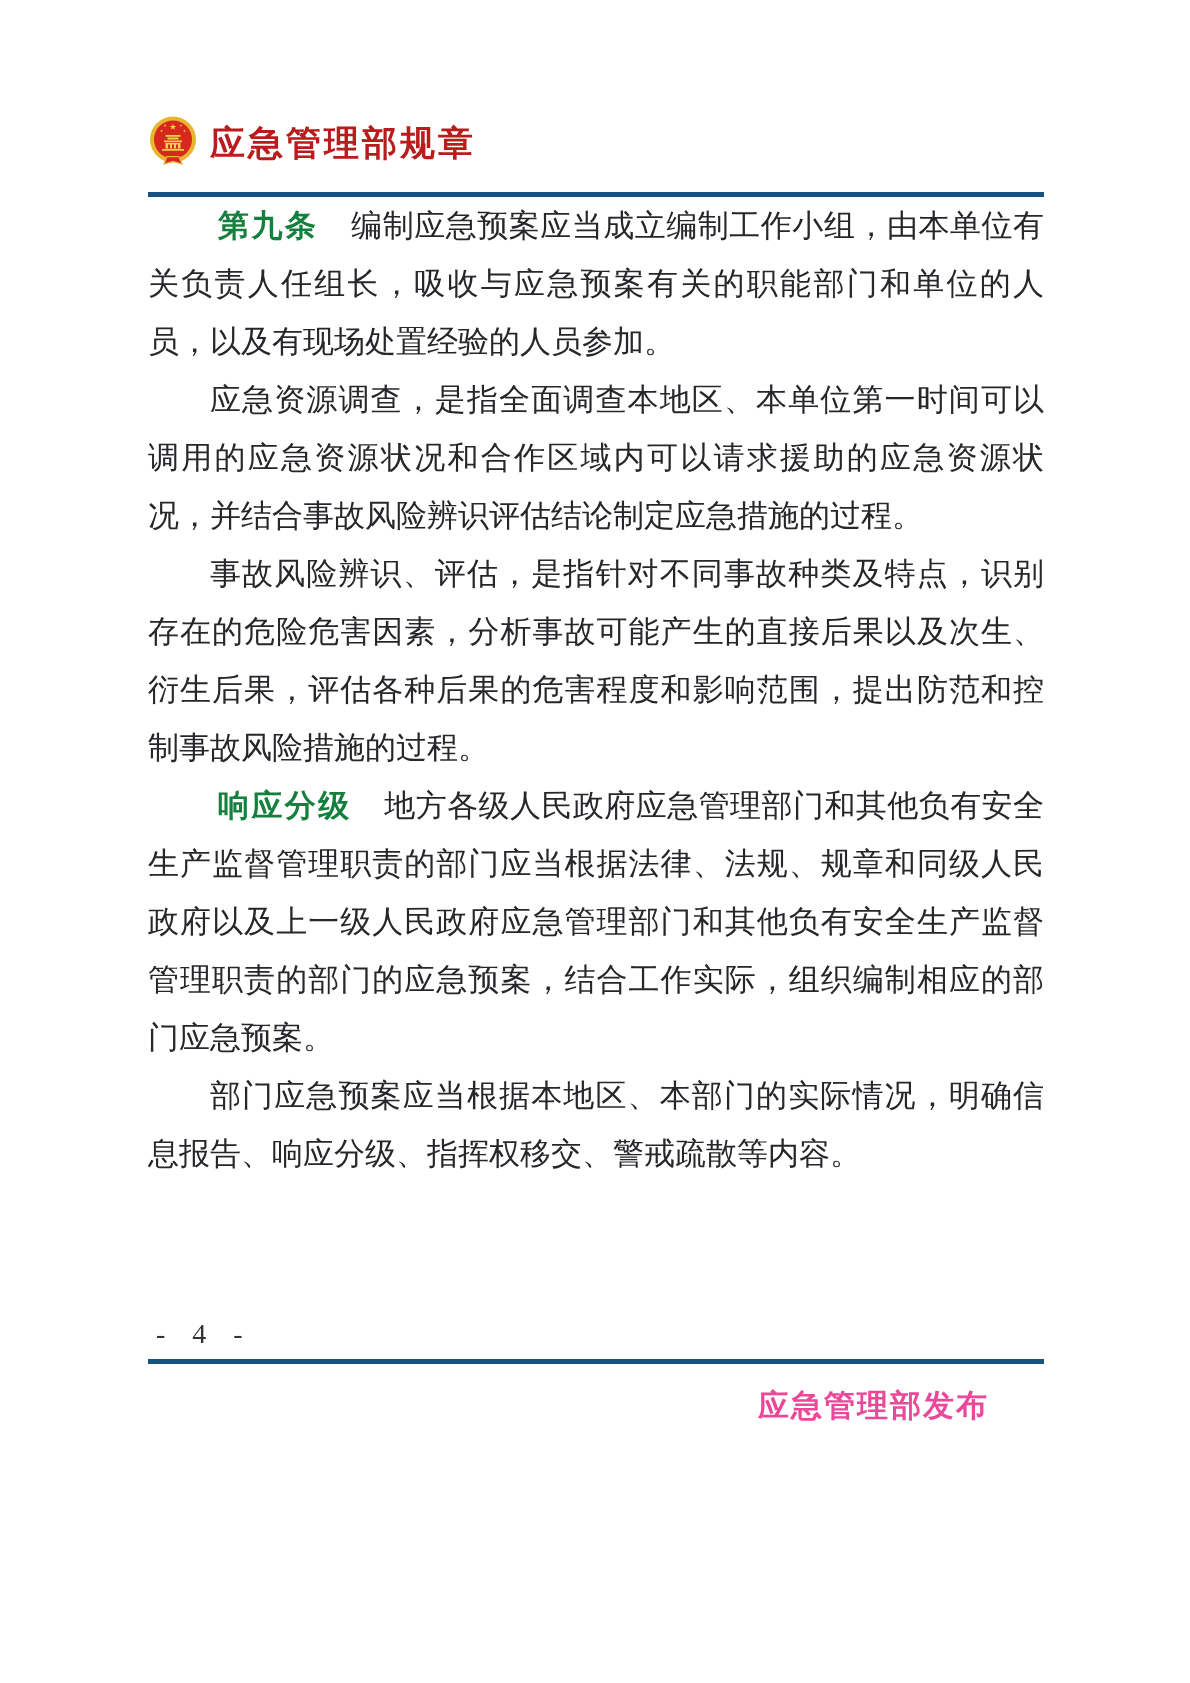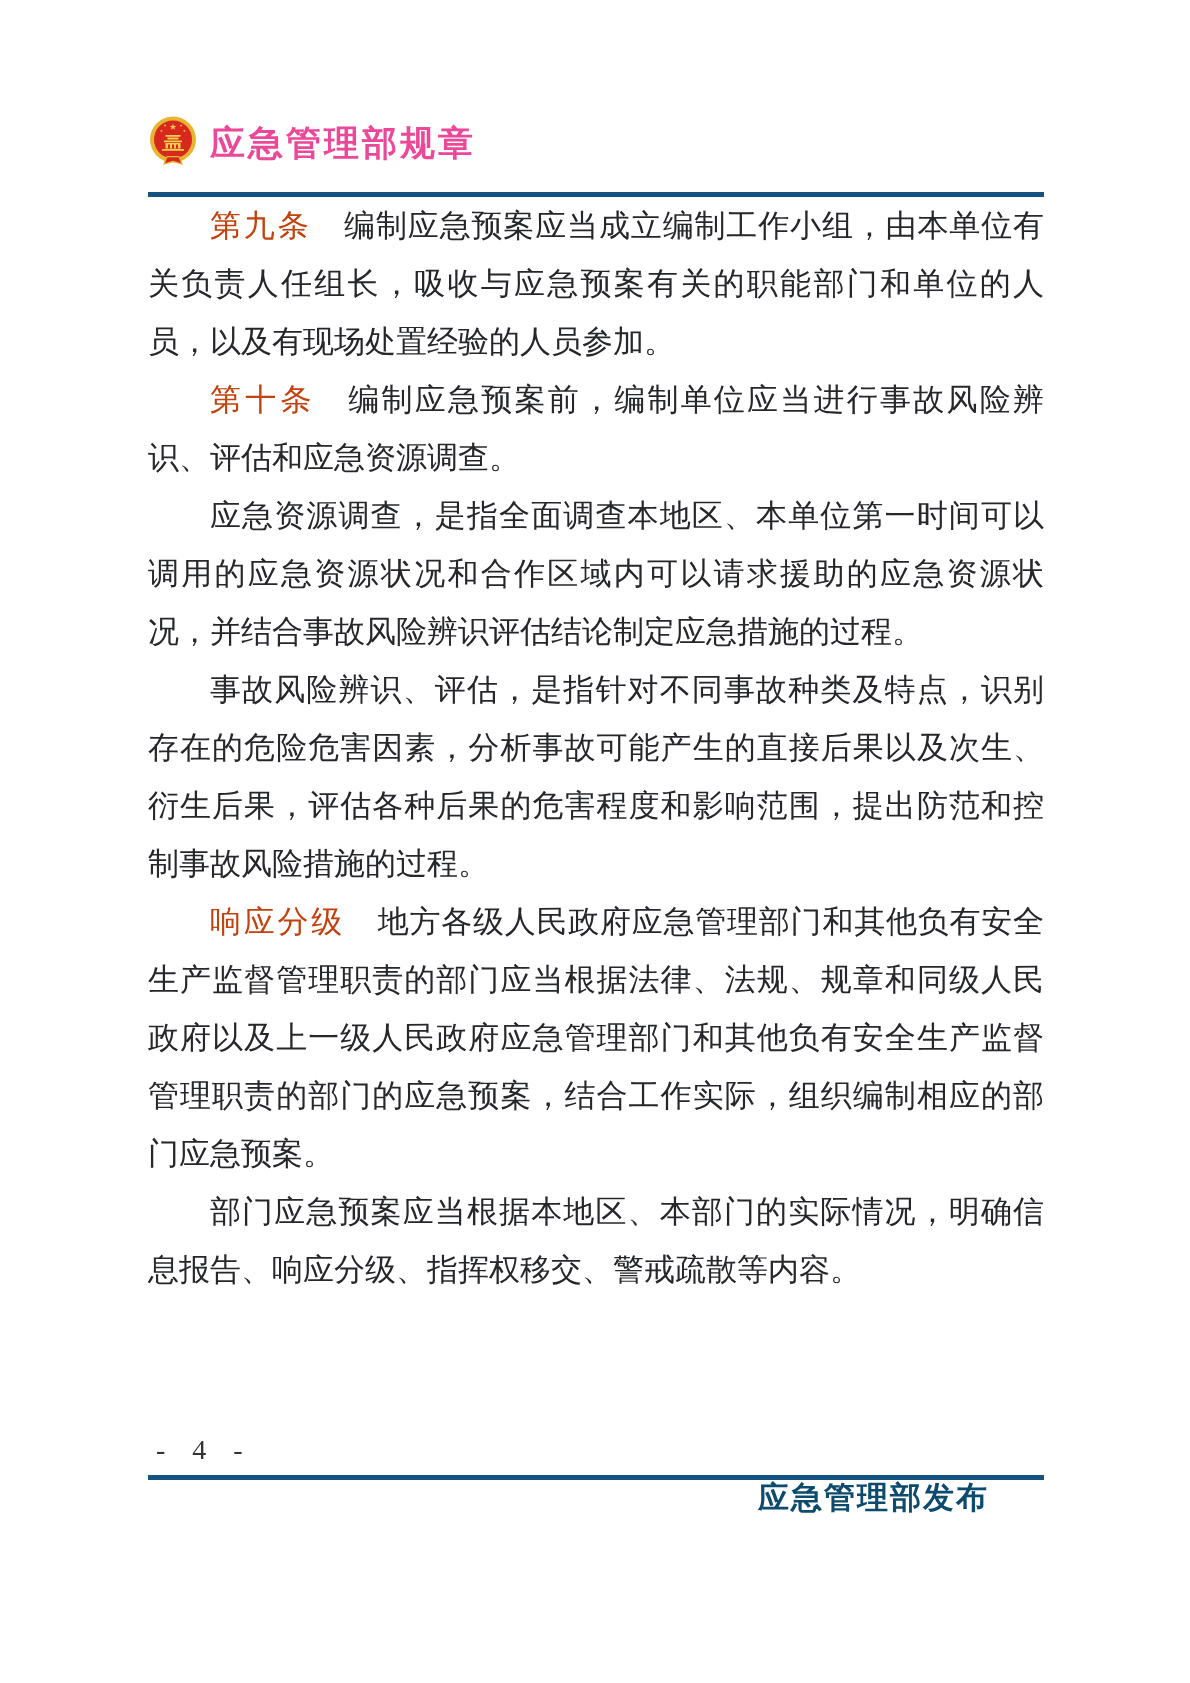--- a/index.html
+++ b/index.html
@@ -32,21 +32,21 @@
   }
   .emblem {
     width: 50px;
     height: 56px;
     flex: 0 0 auto;
     margin-right: 12px;
   }
   .doc-title {
     font-size: 35px;
     font-weight: bold;
-    color: #ec4899;
+    color: #b91c1c;
     letter-spacing: 3px;
     line-height: 1;
     white-space: nowrap;
     font-family: "Liberation Serif", serif;
   }
   .header-rule {
     margin-top: 20px;
     height: 5px;
     background: #14537f;
     width: 896px;
@@ -57,48 +57,50 @@
     color: #26272a;
     font-size: 31px;
     line-height: 58px;
     text-align: justify;
   }
   .doc-body p {
     margin: 0;
     text-indent: 2em;
   }
   .art-label {
-    font-weight: normal;
-    color: #c2410c;
+    font-weight: bold;
+    color: #15803d;
     font-family: "Liberation Sans", sans-serif;
     margin-right: 1.05em;
     letter-spacing: 2px;
+    margin-left: 8px;
   }
   
   .page-number {
     margin-top: 136px;
     padding-left: 8px;
     font-size: 28px;
     color: #333333;
     letter-spacing: 10px;
     line-height: 30px;
     font-family: "Liberation Serif", serif;
   }
   .footer-rule {
     margin-top: 10px;
     height: 5px;
     background: #14537f;
     width: 896px;
   }
   .publisher {
+    margin-top: 24px;
     text-align: right;
     padding-right: 55px;
     font-size: 31px;
     font-weight: bold;
-    color: #0c4a6e;
+    color: #ec4899;
     letter-spacing: 2px;
     line-height: 36px;
     font-family: "Liberation Serif", serif;
   }
 </style>
 </head>
 <body>
 
 <div class="page">
   <div class="content">
@@ -128,21 +130,20 @@
         <rect x="28" y="67" width="44" height="3.5" fill="#f5ce4e"></rect>
 
         <path d="M38,82 L62,82 L68,97 L50,92 L32,97 Z" fill="#d7281e" stroke="#e9b531" stroke-width="2.5"></path>
       </svg>
       <div class="doc-title">应急管理部规章</div>
     </div>
     <div class="header-rule"></div>
 
     <div class="doc-body">
       <p><span class="art-label">第九条</span><span>编制应急预案应当成立编制工作小组，由本单位有关负责人任组长，吸收与应急预案有关的职能部门和单位的人员，以及有现场处置经验的人员参加。</span></p>
-      <p><span class="art-label">第十条</span><span>编制应急预案前，编制单位应当进行事故风险辨识、评估和应急资源调查。</span></p>
       <p><span>应急资源调查，是指全面调查本地区、本单位第一时间可以调用的应急资源状况和合作区域内可以请求援助的应急资源状况，并结合事故风险辨识评估结论制定应急措施的过程。</span></p>
       <p><span>事故风险辨识、评估，是指针对不同事故种类及特点，识别存在的危险危害因素，分析事故可能产生的直接后果以及次生、衍生后果，评估各种后果的危害程度和影响范围，提出防范和控制事故风险措施的过程。</span></p>
       <p><span class="art-label">响应分级</span><span>地方各级人民政府应急管理部门和其他负有安全生产监督管理职责的部门应当根据法律、法规、规章和同级人民政府以及上一级人民政府应急管理部门和其他负有安全生产监督管理职责的部门的应急预案，结合工作实际，组织编制相应的部门应急预案。</span></p>
       <p><span>部门应急预案应当根据本地区、本部门的实际情况，明确信息报告、响应分级、指挥权移交、警戒疏散等内容。</span></p>
     </div>
 
     <div class="page-number">- 4 -</div>
     <div class="footer-rule"></div>
     <div class="publisher">应急管理部发布</div>
 

